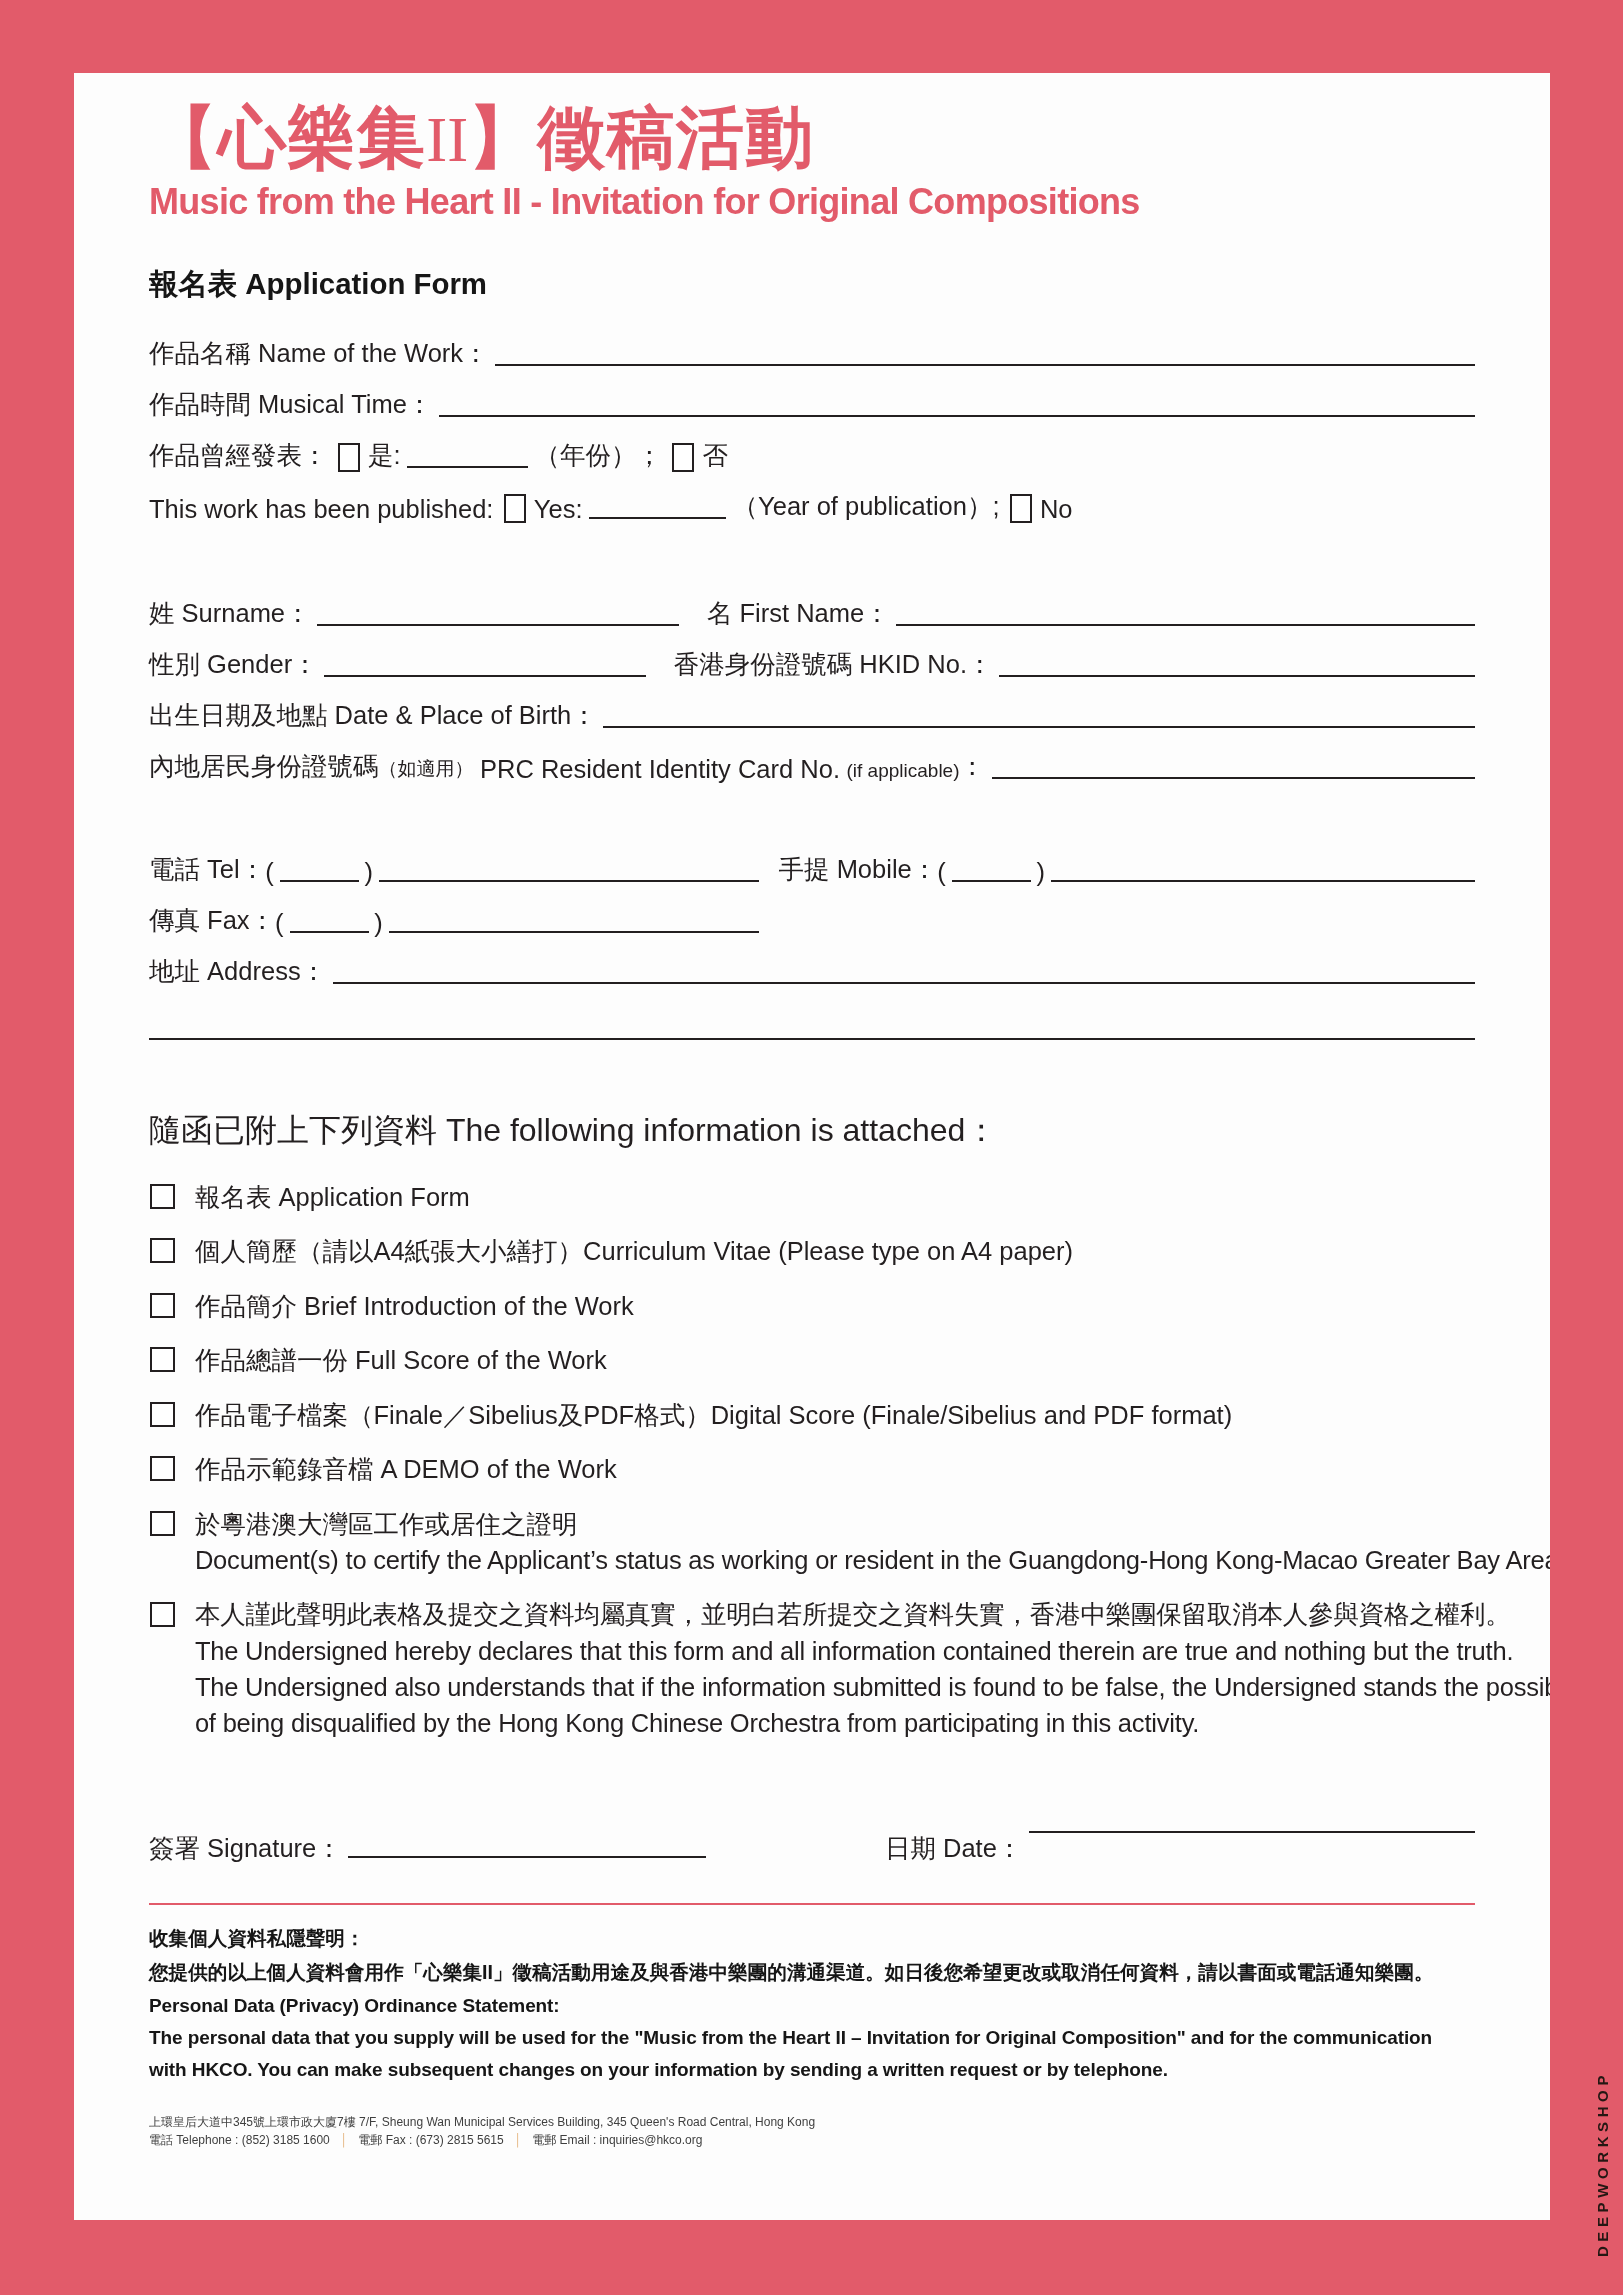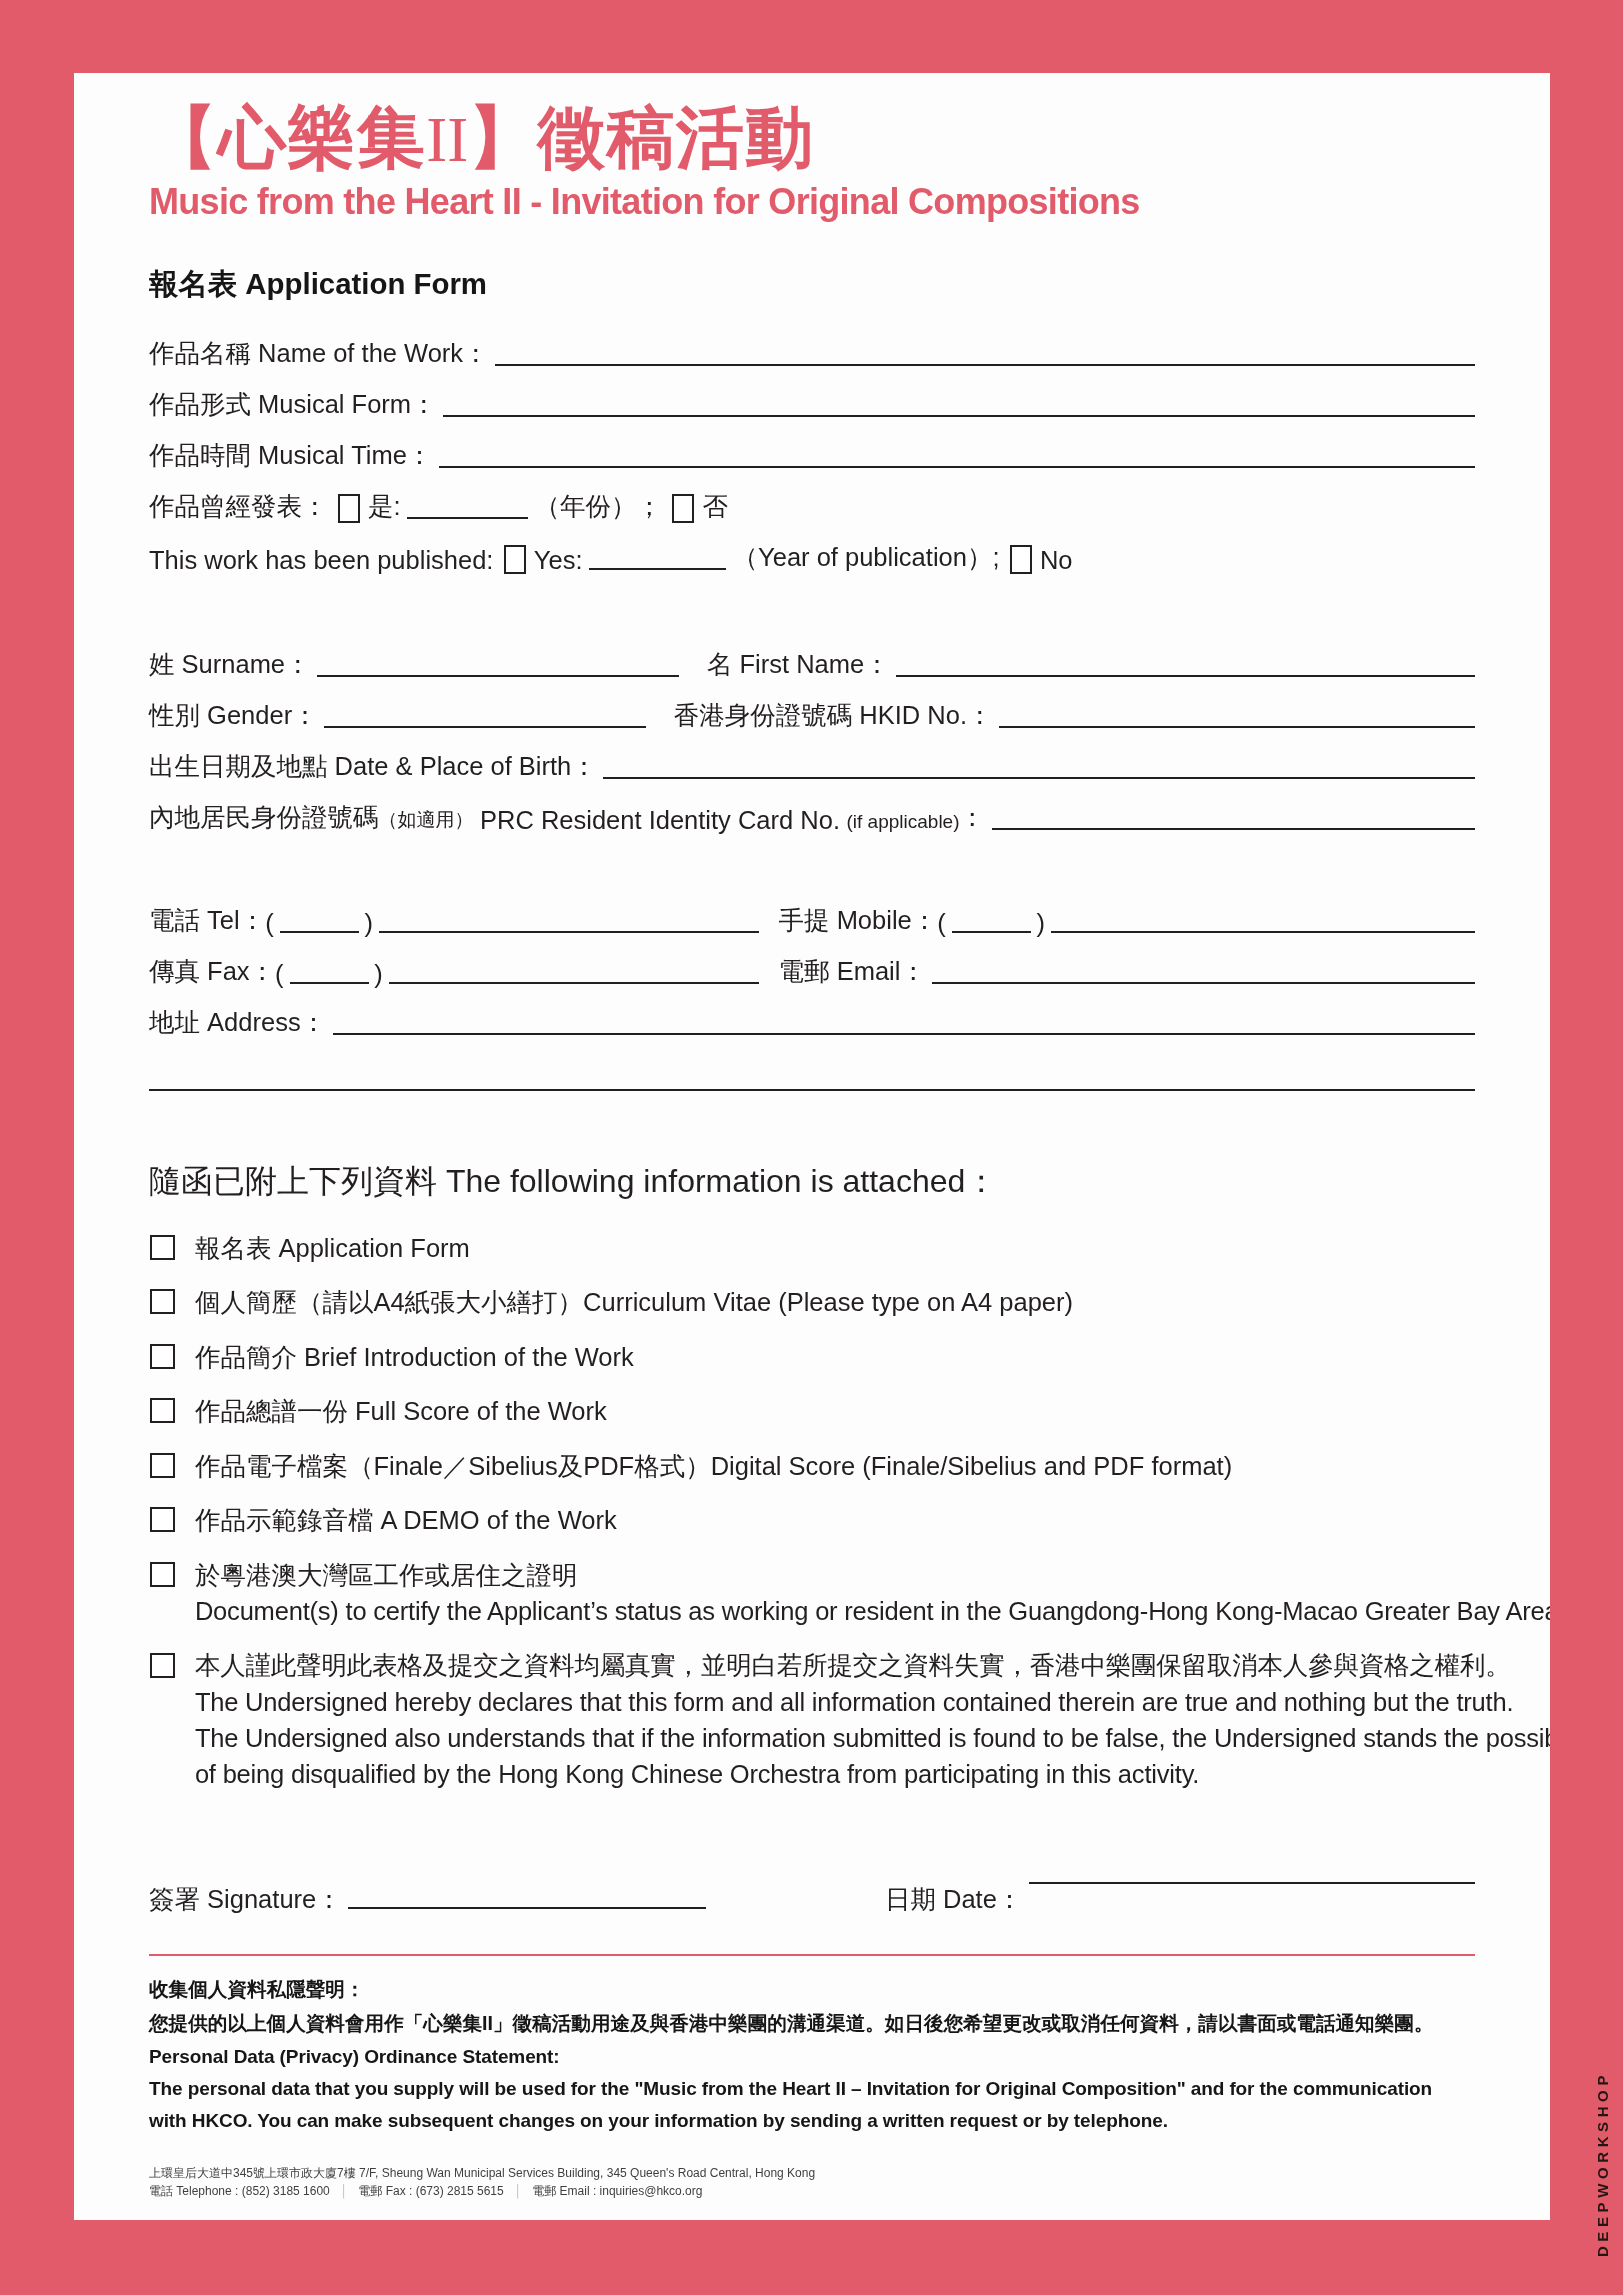--- a/index.html
+++ b/index.html
@@ -95,24 +95,20 @@
   <div class="title-zh"><span>【心樂集</span><span class="roman">II</span><span>】徵稿活動</span></div>
   <div class="title-en">Music from the Heart II - Invitation for Original Compositions</div>
 
   <div class="section-heading">報名表 Application Form</div>
 
   <div class="frow" style="margin-top:18.3px">
     <span class="lbl">作品名稱 Name of the Work：</span>
     <span class="fline"></span>
   </div>
   <div class="frow">
-    <span class="lbl">作品形式 Musical Form：</span>
-    <span class="fline"></span>
-  </div>
-  <div class="frow">
     <span class="lbl">作品時間 Musical Time：</span>
     <span class="fline"></span>
   </div>
 
   <div class="frow">
     <span class="lbl">作品曾經發表：</span>
     <span class="cb"></span>
     <span class="seg">是:</span>
     <span class="fline short" style="width:121px"></span>
     <span class="seg" style="margin-left:6.5px">（年份）；</span>
@@ -186,24 +182,20 @@
       <span class="fline"></span>
     </span>
   </div>
 
   <div class="frow">
     <span class="cell" style="width:46%;margin-right:19.6px">
       <span class="lbl">傳真 Fax：</span>
       <span class="paren">(</span>
       <span class="fline short" style="width:79px"></span>
       <span class="paren" style="margin-left:5.2px">)</span>
-      <span class="fline"></span>
-    </span>
-    <span class="cell grow">
-      <span class="lbl">電郵 Email：</span>
       <span class="fline"></span>
     </span>
   </div>
 
   <div class="frow">
     <span class="lbl">地址 Address：</span>
     <span class="fline"></span>
   </div>
   <div class="frow" style="height:56px">
     <span class="fline full"></span>

